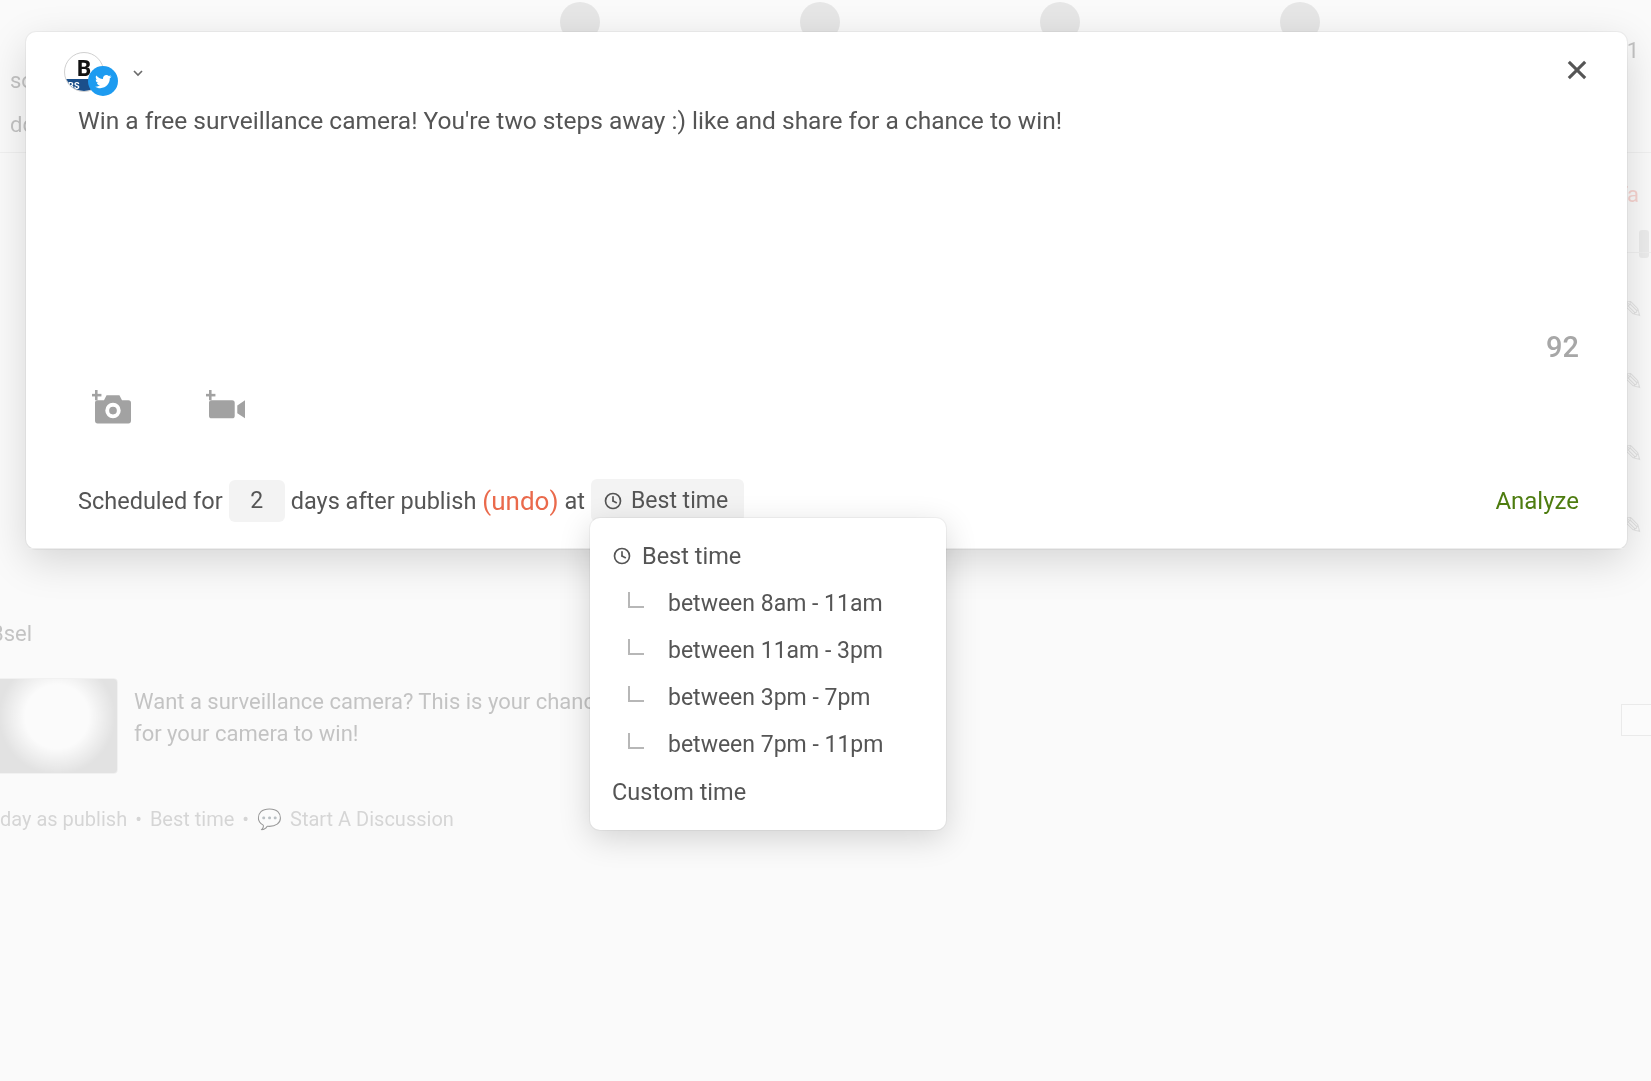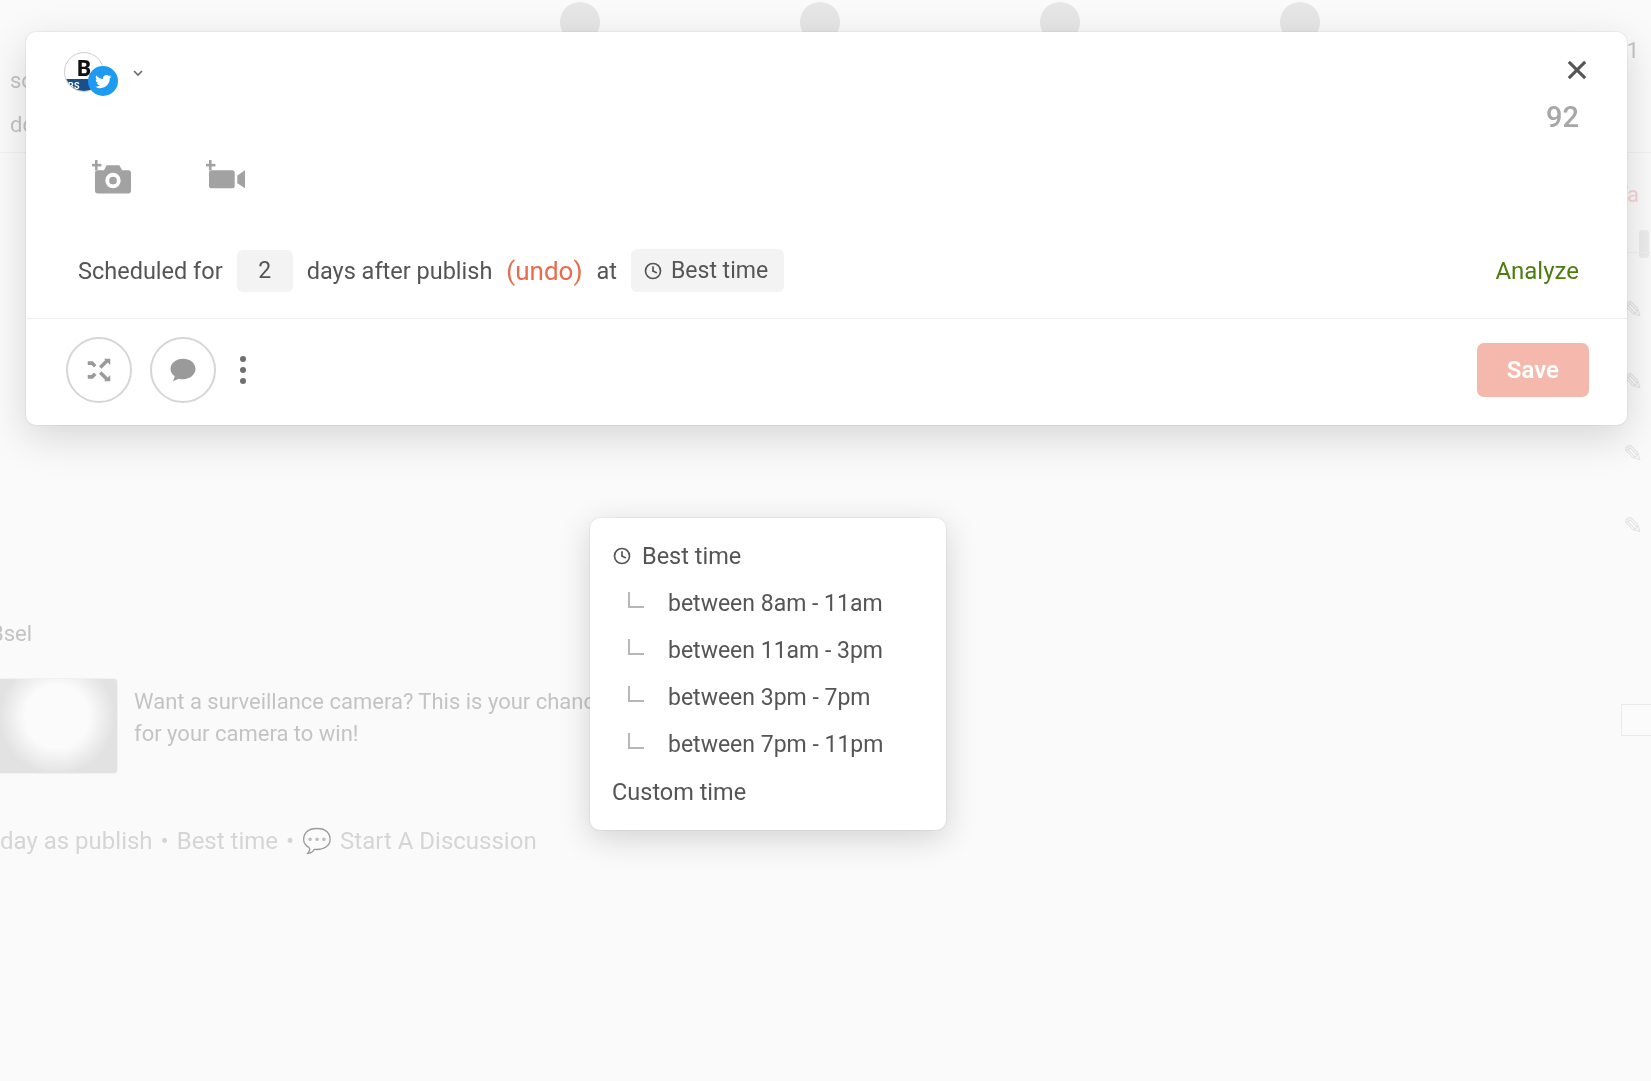--- a/index.html
+++ b/index.html
@@ -20,21 +20,21 @@
   .bg-fade .bg-row { position: absolute; left: 0; padding: 0 10px; color: #6b6b6b; font-size: 22px; white-space: nowrap; }
   .bg-fade .bg-row.r1 { top: 68px; }
   .bg-fade .bg-row.r2 { top: 112px; }
   .bg-fade .bg-row.r3 { top: 182px; right: 2px; left: auto; color: #f2958b; }
   .bg-fade .bg-row.r4 { top: 38px; right: 2px; left: auto; color: #6b6b6b; }
   .bg-fade .bg-hr { position: absolute; left: 0; right: 0; top: 152px; height: 1px; background: #e2e2e2; }
   .bg-fade .bg-hr2 { position: absolute; left: 1318px; right: 0; top: 252px; height: 1px; background: #e2e2e2; }
   .bg-fade .bg-pencil { position: absolute; right: 8px; color: #bdbdbd; font-size: 24px; }
   .bg-fade .bg-img { position: absolute; left: -4px; top: 678px; width: 122px; height: 96px; border: 1px solid #e3e3e3; border-radius: 4px; background: radial-gradient(circle at 50% 40%, #fff 0%, #fff 38%, #bdbdbd 70%); }
   .bg-fade .bg-para { position: absolute; left: 134px; color: #6b6b6b; font-size: 22px; line-height: 1.45; white-space: pre; }
-  .bg-fade .bg-meta { position: absolute; left: 0; top: 807px; color: #9a9a9a; font-size: 24px; display: flex; align-items: center; gap: 8px; margin-top: 20px; }
+  .bg-fade .bg-meta { position: absolute; left: 0; top: 807px; color: #9a9a9a; font-size: 20px; display: flex; align-items: center; gap: 8px; }
   .bg-fade .bg-meta .chat { color: #9a9a9a; }
   .bg-fade .bg-slimbar { position:absolute; right: 2px; top: 230px; width: 10px; height: 28px; background:#d8d8d8; border-radius:3px;}
   .bg-fade .bg-box { position:absolute; right:-6px; top:704px; width: 36px; height: 32px; border:1px solid #d2d2d2; background:#fff;}
 
   
   .modal {
     position: absolute;
     left: 26px; right: 24px; top: 32px;
     background: #fff;
     border-radius: 10px;
@@ -83,21 +83,21 @@
     gap: 64px;
     padding: 22px 62px 8px 62px;
     color: #a6a6a6;
   }
   .attach-btn { background:none; border:none; cursor:pointer; color:#a2a2a2; padding:4px; position:relative;}
   .attach-btn svg { width: 42px; height: 36px; fill: #a2a2a2; }
 
   .schedule-row {
     display: flex;
     align-items: center;
-    gap: 14px;
+    gap: 6px;
     padding: 38px 48px 26px 52px;
     font-size: 23.5px;
     color: #555;
     position: relative;
   }
   .schedule-row .num-input {
     width: 56px; height: 42px;
     background: #f3f3f3;
     border: none;
     border-radius: 6px;
@@ -248,20 +248,21 @@
     </div>
     <div class="spacer"></div>
     <button class="close-btn">
       <svg viewBox="0 0 24 24" fill="none">
           <line x1="5" y1="5" x2="19" y2="19"></line>
           <line x1="19" y1="5" x2="5" y2="19"></line>
         </svg>
     </button>
   </div>
 
+  <textarea class="compose" style="">Win a free surveillance camera! You're two steps away :) like and share for a chance to win!</textarea>
 
   <div class="counter">92</div>
 
   <div class="attach-row">
     <button class="attach-btn" title="Add photo">
       <svg viewBox="0 0 32 28">
           <path d="M11 4l-2 4H4a2 2 0 0 0-2 2v14a2 2 0 0 0 2 2h24a2 2 0 0 0 2-2V10a2 2 0 0 0-2-2h-5l-2-4h-10zm5 6a6 6 0 1 1 0 12 6 6 0 0 1 0-12zm0 3a3 3 0 1 0 0 6 3 3 0 0 0 0-6z"></path>
           <rect x="2" y="0" width="2" height="8"></rect>
           <rect x="-1" y="3" width="8" height="2"></rect>
         </svg>
@@ -287,38 +288,20 @@
           <line x1="12" y1="12" x2="12" y2="7"></line>
           <line x1="12" y1="12" x2="16" y2="14"></line>
         </svg>
       <span>Best time</span>
     </button>
     <button class="analyze">Analyze</button>
   </div>
 
   <div class="divider"></div>
 
-  <div class="footer">
-    <button class="circ-btn">
-      <svg viewBox="0 0 24 24">
-          <path d="M16 3h5v5l-2-2-5 5-2-2 5-5-1-1zm5 13v5h-5l1-1-5-5 2-2 5 5 2-2zM3 5h4l3 3-2 2L6 8H3V5zm0 14v-3h3l2-2 2 2-3 3H3z"></path>
-        </svg>
-    </button>
-    <button class="circ-btn">
-      <svg viewBox="0 0 24 24">
-          <path d="M12 3C6.5 3 2 6.6 2 11c0 2.4 1.3 4.5 3.4 6L4 21l4.6-2.1c1.1.3 2.2.4 3.4.4 5.5 0 10-3.6 10-8.3S17.5 3 12 3z"></path>
-        </svg>
-    </button>
-    <button class="kebab">
-        <span></span>
-        <span></span>
-        <span></span>
-      </button>
-    <button class="save-btn">Save</button>
-  </div>
 </div>
 
 <div class="dropdown">
   <div class="item">
     <svg class="clk" viewBox="0 0 24 24">
         <circle cx="12" cy="12" r="9"></circle>
         <line x1="12" y1="12" x2="12" y2="7"></line>
         <line x1="12" y1="12" x2="16" y2="14"></line>
       </svg>
     <span>Best time</span>

